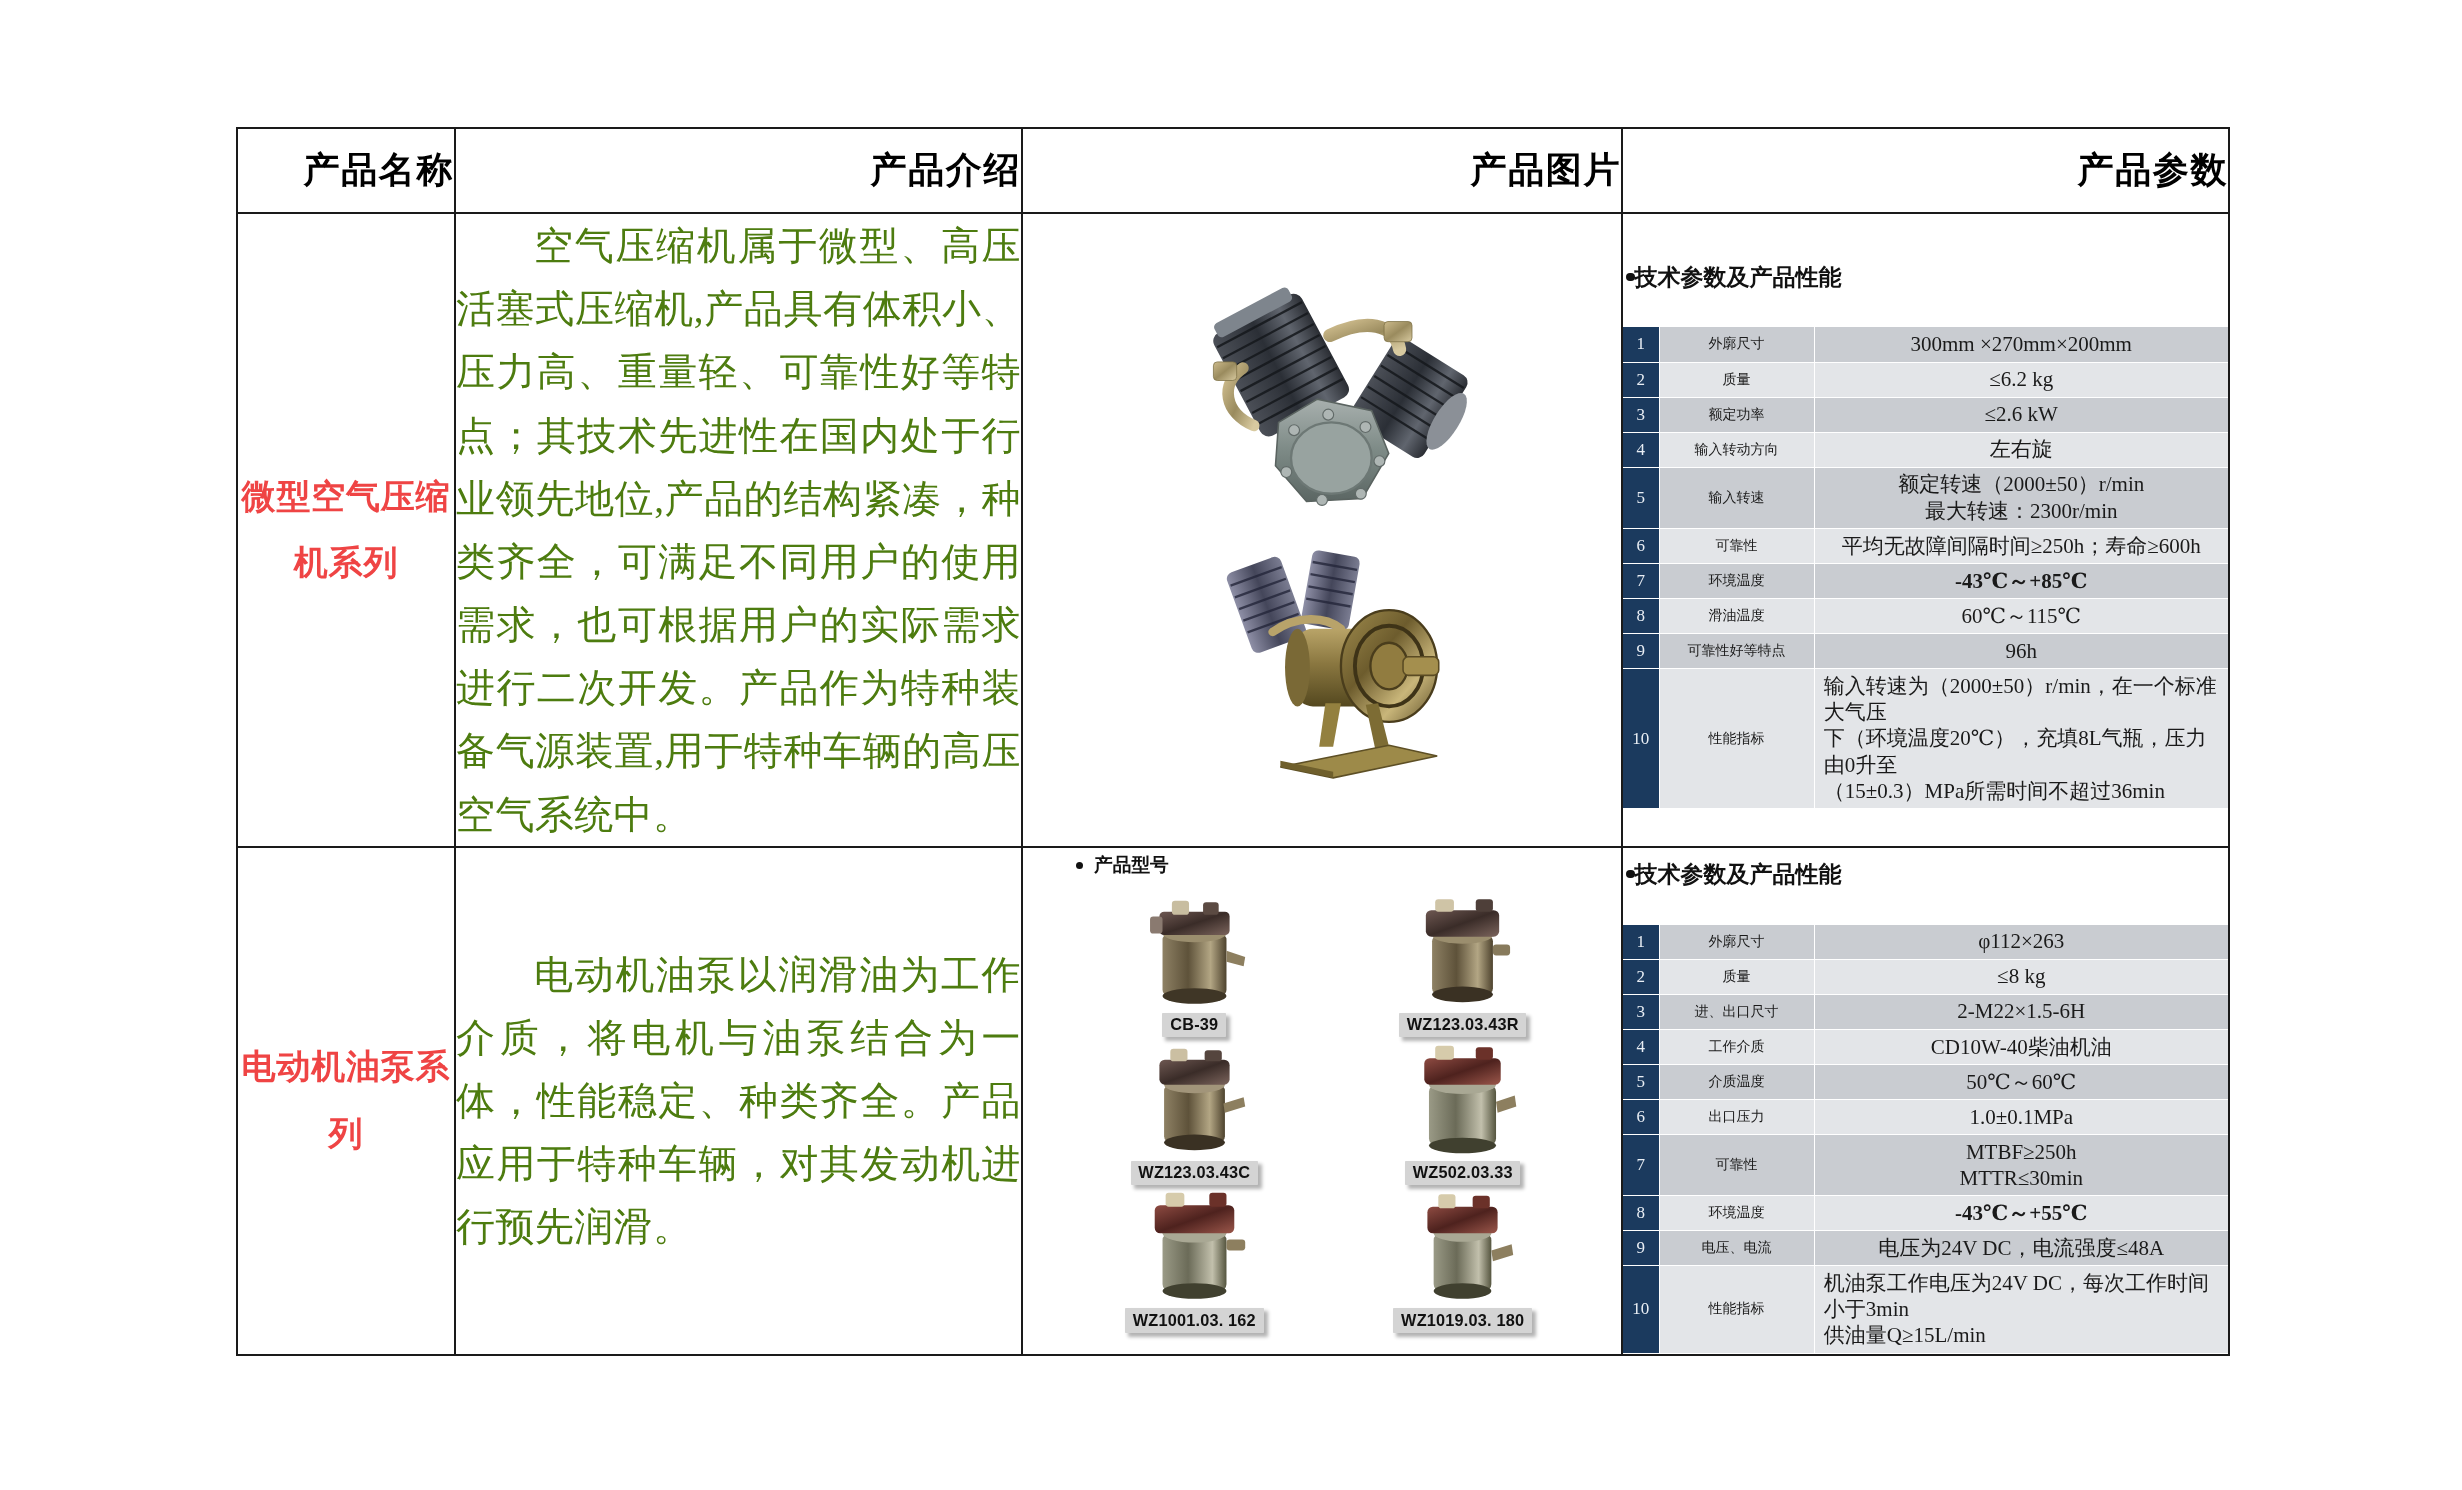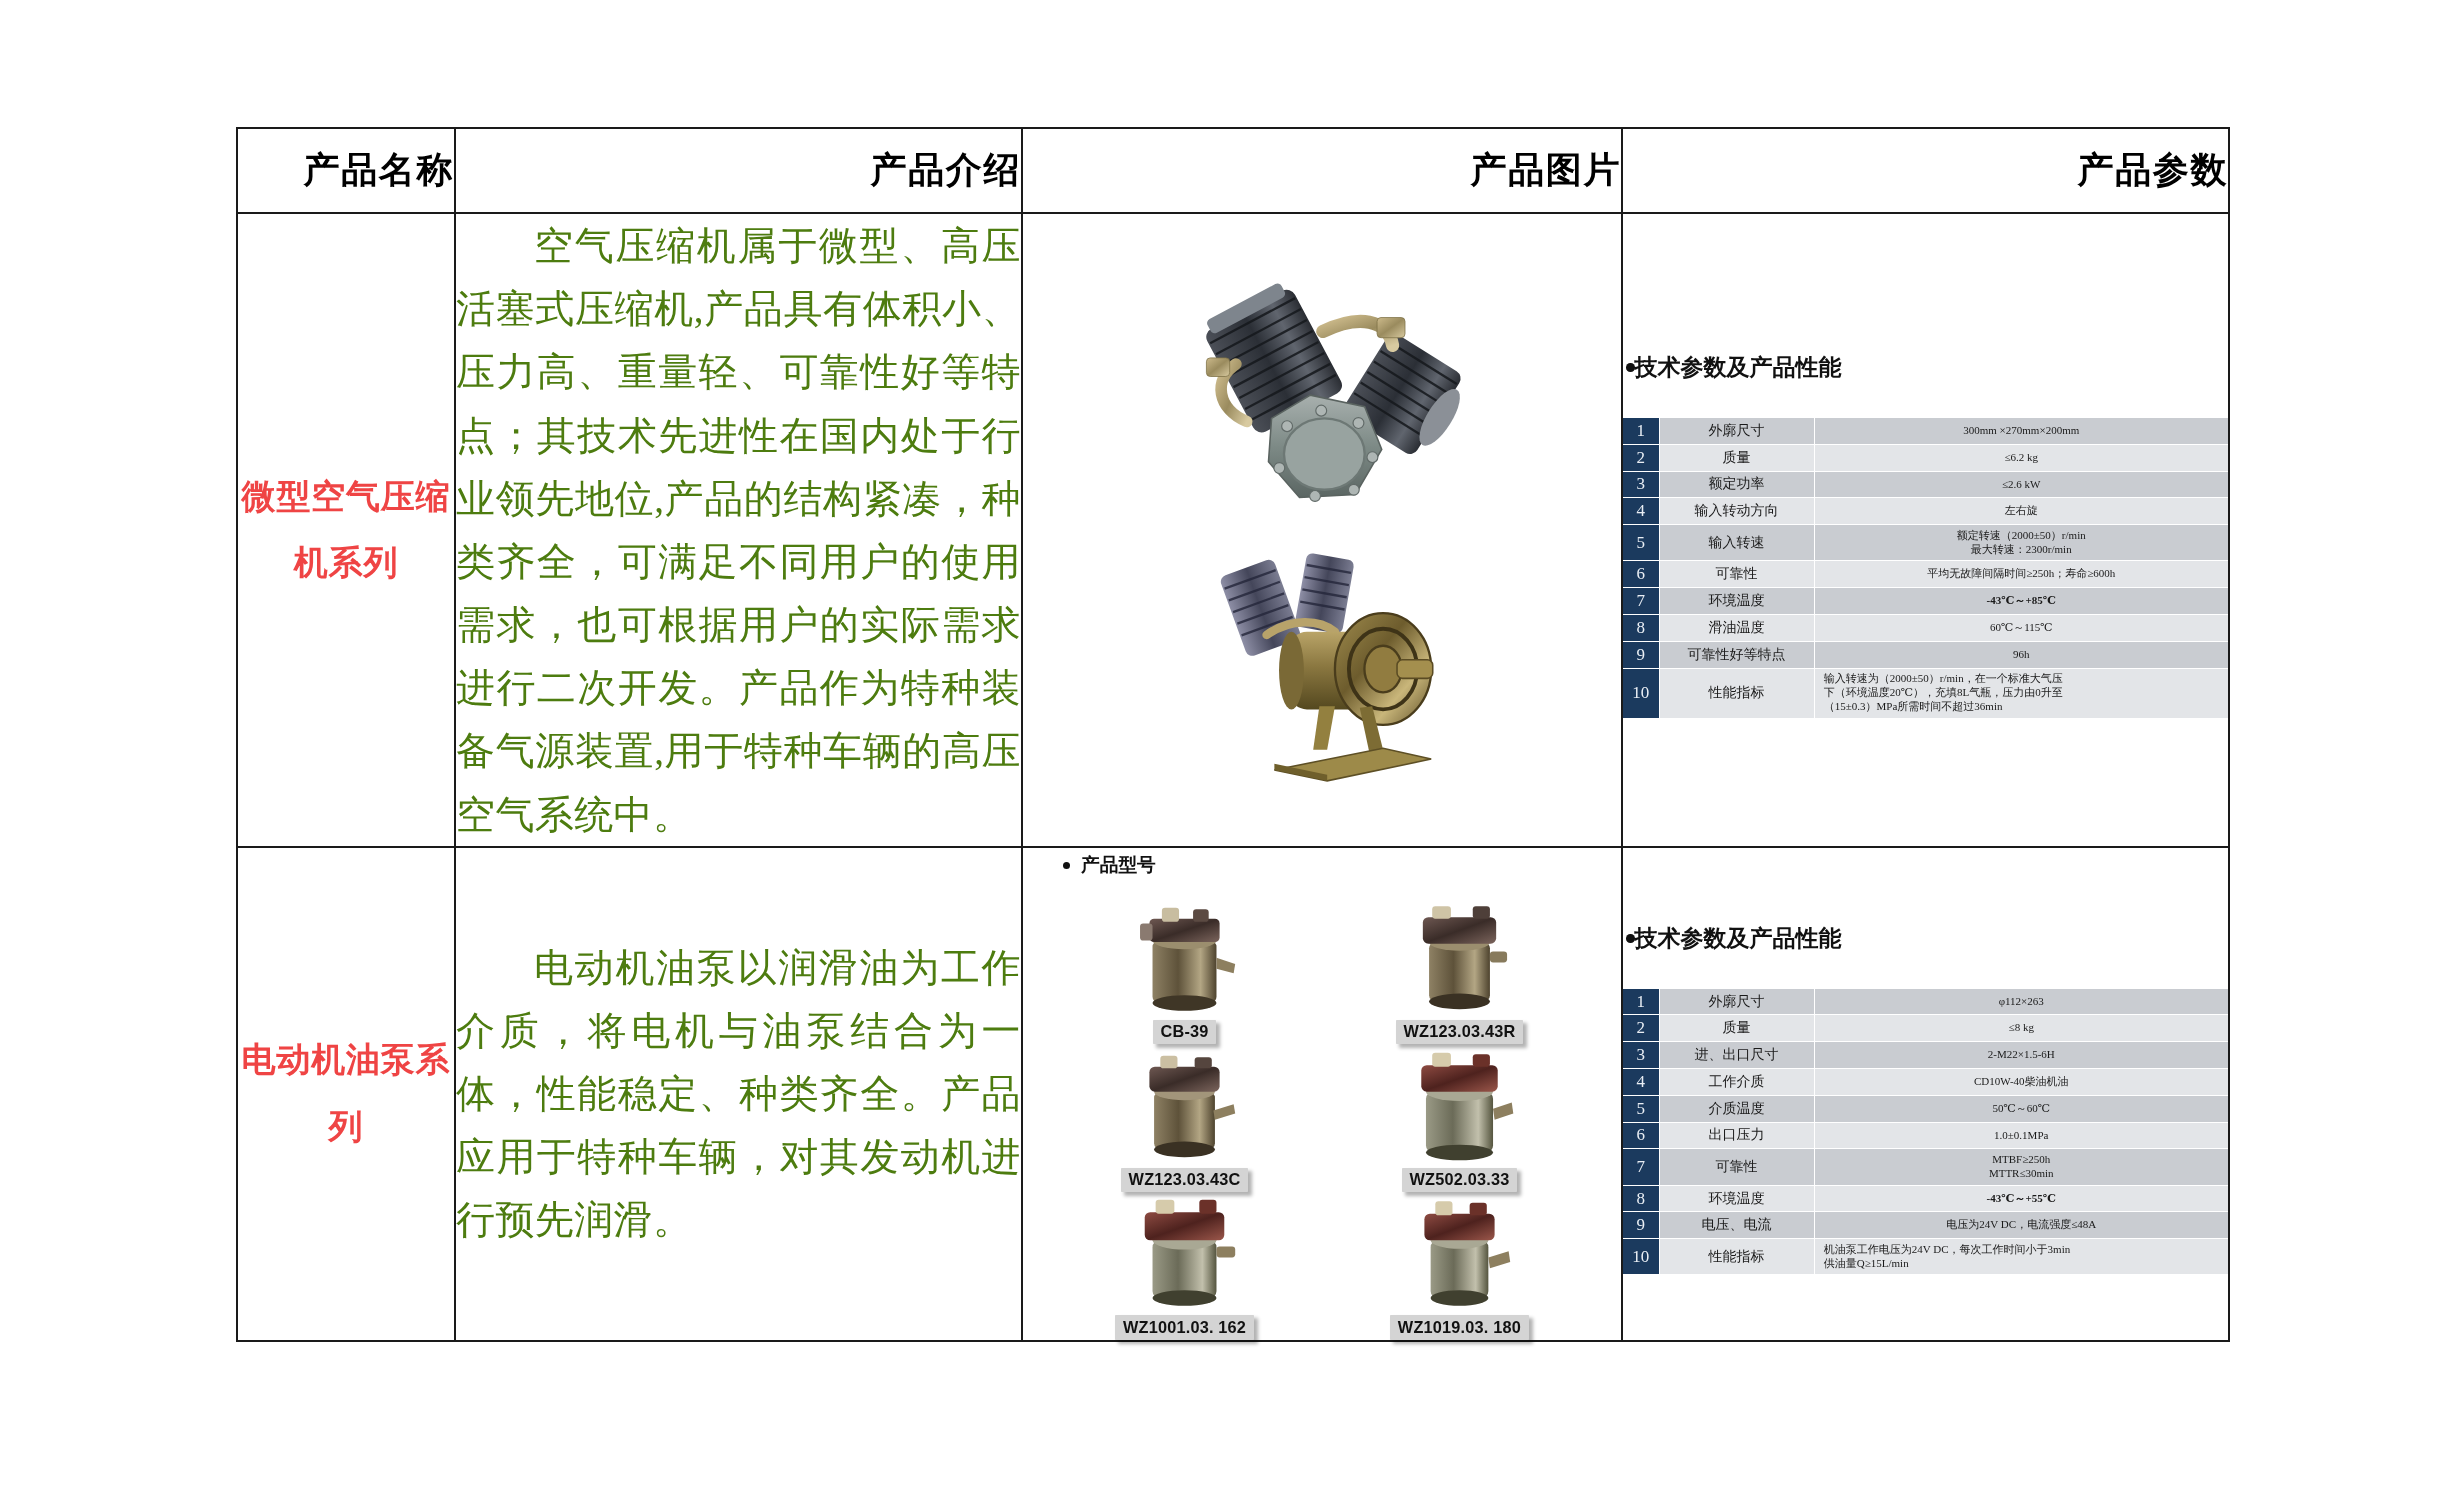--- a/index.html
+++ b/index.html
@@ -64,21 +64,21 @@
     padding:14px 26.4px 14px 23px;
     text-indent:2em;
     letter-spacing:0.4px;
   }
 
   
   .photo-cell{padding:6.2px 4.7px;}
   .photo-stack{
     display:flex;flex-direction:column;
     align-items:center;justify-content:center;
-    gap:20px;height:100%;
+    gap:13px;height:100%;padding-left:13px;
   }
   .photo-box{position:relative;}
 
   .models-title{
     display:flex;align-items:center;gap:11px;
     font-size:18.7px;font-weight:700;
     color:#111;
     font-family:"Liberation Sans","DejaVu Sans",sans-serif;
     margin:4.7px 0 1.6px 40px;
     align-self:flex-start;
@@ -150,21 +150,21 @@
     width:155px;
     text-align:center;
     font-size:14px;
     color:#1a1a1a;
     padding:3.9px 1.6px;
     border-bottom:1.6px solid #ffffff;
     border-right:1.6px solid #ffffff;
   }
   .spec td.val{
     text-align:center;
-    font-size:11px;
+    font-size:21px;
     color:#1a1a1a;
     padding:3.9px 4.7px;
     line-height:1.25;
     border-bottom:1.6px solid #ffffff;
   }
   .spec tr.odd td.key, .spec tr.odd td.val{background:#c9ccd1;}
   .spec tr.even td.key, .spec tr.even td.val{background:#e3e5e8;}
   .spec td.val.bold{font-weight:700;}
   .spec td.val.lefty{text-align:left;padding-left:9.3px;margin-left:21px;}
 

